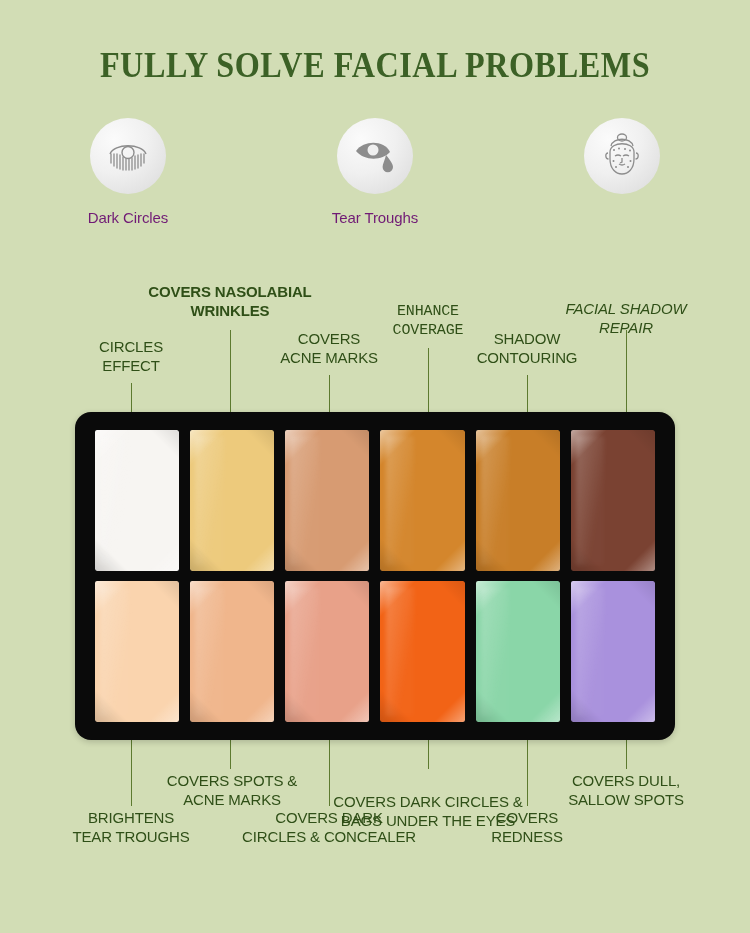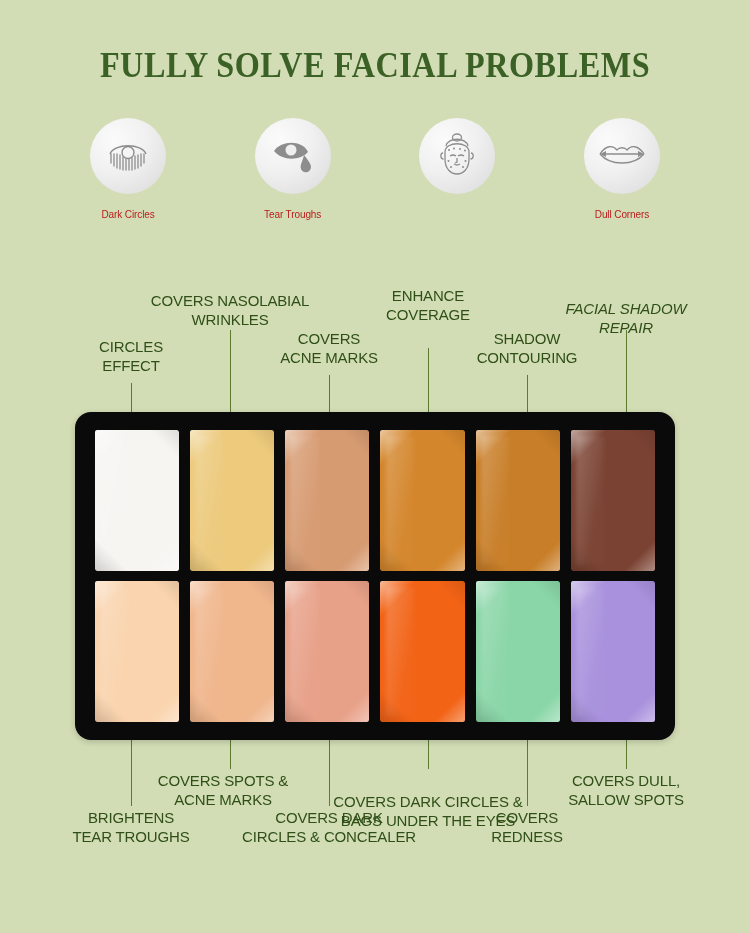--- a/index.html
+++ b/index.html
@@ -52,23 +52,23 @@
     height: 76px;
     border-radius: 50%;
     background: radial-gradient(circle at 32% 28%, #fbfbfb 0%, #f0f0f0 45%, #d9d9d9 100%);
     display: flex;
     align-items: center;
     justify-content: center;
   }
   .concern-circle svg { display: block; }
   .concern-label {
     margin-top: 14px;
-    font-size: 10px;
+    font-size: 15px;
     line-height: 1.33;
-    color: #b91c1c;
+    color: #701a75;
     text-align: center;
     letter-spacing: -0.1px;
   }
 
   
   .tray {
     position: absolute;
     left: 75px;
     top: 412px;
     width: 600px;
@@ -214,34 +214,20 @@
             <circle cx="31" cy="18.5" r="1"></circle>
           <circle cx="14.5" cy="29" r="1"></circle>
             <circle cx="31.5" cy="29" r="1"></circle>
           <circle cx="17" cy="35" r="1"></circle>
             <circle cx="29" cy="35" r="1"></circle>
         </g>
       </svg>
     </div>
   </div>
 
-  <div class="concern">
-    <div class="concern-circle">
-      <svg width="52" height="34" viewBox="0 0 52 34">
-        <g fill="none" stroke="#8d8d8d" stroke-width="1.3">
-          <path d="M4 15 C10 6, 17 6, 21 11 C23 8, 29 8, 31 11 C35 6, 42 6, 48 15"></path>
-          <path d="M4 15 C14 27, 38 27, 48 15"></path>
-          <line x1="8" y1="15" x2="44" y2="15"></line>
-        </g>
-        <path d="M4 15 l6 -3 l0 6 Z" fill="#8d8d8d"></path>
-        <path d="M48 15 l-6 -3 l0 6 Z" fill="#8d8d8d"></path>
-      </svg>
-    </div>
-    <div class="concern-label">Dull Corners</div>
-  </div>
 
 
 </div>
 
 <div class="leaders">
 
   <div class="leader-line" style="left:131px; top:383px; height:143px;"></div>
   <div class="leader-line" style="left:230px; top:330px; height:196px;"></div>
   <div class="leader-line" style="left:329px; top:375px; height:151px;"></div>
   <div class="leader-line" style="left:428px; top:348px; height:178px;"></div>
@@ -307,34 +293,34 @@
         <div class="pan-inner" style="background:#8ad6a8"></div>
       </div>
     <div class="pan">
         <div class="pan-inner" style="background:#a991dd"></div>
       </div>
   </div>
 </div>
 
 <div class="callout" style="left:51px; top:337px; width:160px;">CIRCLES
 EFFECT</div>
-<div class="callout" style="left:130px; top:291px; width:200px;">COVERS NASOLABIAL
+<div class="callout" style="left:130px; top:282px; width:200px;font-weight:bold;">COVERS NASOLABIAL
 WRINKLES</div>
 <div class="callout" style="left:249px; top:329px; width:160px;">COVERS
 ACNE MARKS</div>
-<div class="callout" style="left:348px; top:286px; width:160px;">ENHANCE
+<div class="callout" style="left:348px; top:302px; width:160px;font-family:Liberation Mono, monospace;">ENHANCE
 COVERAGE</div>
 <div class="callout" style="left:447px; top:329px; width:160px;">SHADOW
 CONTOURING</div>
 <div class="callout" style="left:540px; top:299px; width:172px;font-style:italic;">FACIAL SHADOW
 REPAIR</div>
 
 <div class="callout" style="left:51px; top:808px; width:160px;">BRIGHTENS
 TEAR TROUGHS</div>
-<div class="callout" style="left:138px; top:771px; width:170px;">COVERS SPOTS &amp;
+<div class="callout" style="left:147px; top:771px; width:170px;">COVERS SPOTS &amp;
 ACNE MARKS</div>
 <div class="callout" style="left:229px; top:808px; width:200px;">COVERS DARK
 CIRCLES &amp; CONCEALER</div>
 <div class="callout" style="left:322px; top:768px; width:212px;margin-top:24px;">COVERS DARK CIRCLES &amp;
 BAGS UNDER THE EYES</div>
 <div class="callout" style="left:447px; top:808px; width:160px;">COVERS
 REDNESS</div>
 <div class="callout" style="left:546px; top:771px; width:160px;">COVERS DULL,
 SALLOW SPOTS</div>
 

